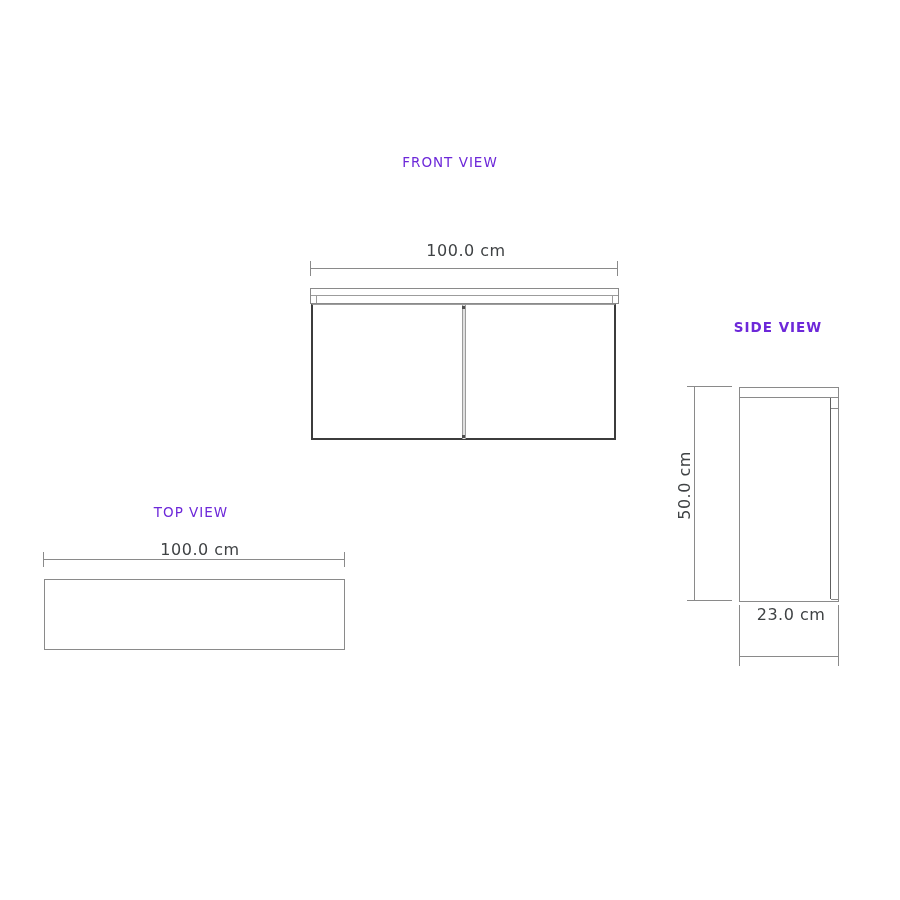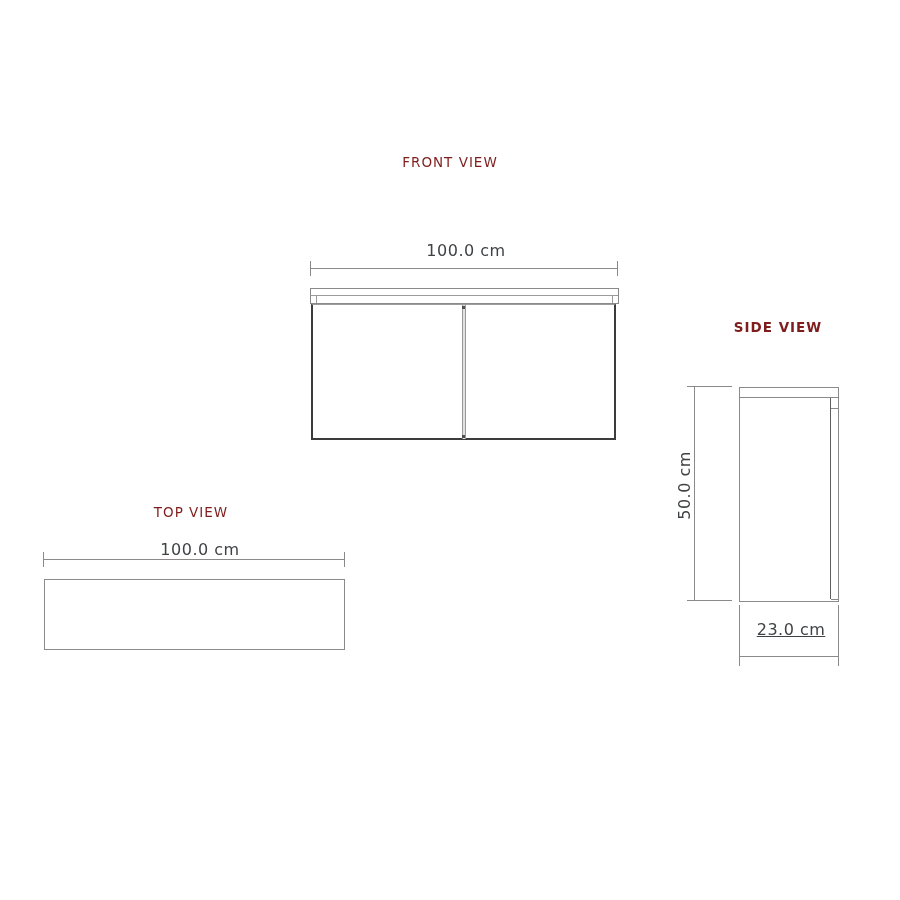--- a/index.html
+++ b/index.html
@@ -13,21 +13,21 @@
     width: 900px;
     height: 900px;
     background: #ffffff;
     overflow: hidden;
   }
   .abs { position: absolute; }
 
   
   .view-title {
     font-size: 13.5px;
-    color: #7f1d1d;
+    color: #6d28d9;
     letter-spacing: 1px;
     text-align: center;
     white-space: nowrap;
   }
   .dim-label {
     font-size: 16px;
     color: #3f4244;
     letter-spacing: 0.5px;
     text-align: center;
     white-space: nowrap;
@@ -74,21 +74,21 @@
                        border-left: 1px solid #8a8a8a; border-right: 1px solid #8a8a8a;
                        border-bottom: 1px solid #8a8a8a; box-sizing: border-box; }
   .side-door-line    { left: 830px; top: 398px; width: 1px; height: 201px; }
   .side-door-top     { left: 831px; top: 408px; width: 8px; height: 1px; }
   .side-door-bot     { left: 831px; top: 599px; width: 8px; height: 1px; }
   .side-dext-l       { left: 739px; top: 605px; width: 1px; height: 61px; }
   .side-dext-r       { left: 838px; top: 605px; width: 1px; height: 61px; }
   .side-ddim-line    { left: 739px; top: 656px; width: 100px; height: 1px; }
   .side-dtick-l      { left: 739px; top: 646px; width: 1px; height: 20px; }
   .side-dtick-r      { left: 838px; top: 646px; width: 1px; height: 20px; }
-  .side-ddim-label   { left: 741px; top: 620px; width: 100px; text-decoration: underline; }
+  .side-ddim-label   { left: 741px; top: 605px; width: 100px; }
 
   
   .top-title         { left: 111px; top: 504px; width: 160px; }
   .top-dim-label     { left: 50px;  top: 540px; width: 300px; }
   .top-dim-line      { left: 43px;  top: 559px; width: 302px; height: 1px; }
   .top-tick-l        { left: 43px;  top: 552px; width: 1px; height: 15px; }
   .top-tick-r        { left: 344px; top: 552px; width: 1px; height: 15px; }
   .top-outline       { left: 44px;  top: 579px; width: 301px; height: 71px;
                        border: 1px solid #8a8a8a; box-sizing: border-box; background: #ffffff; }
 </style>

